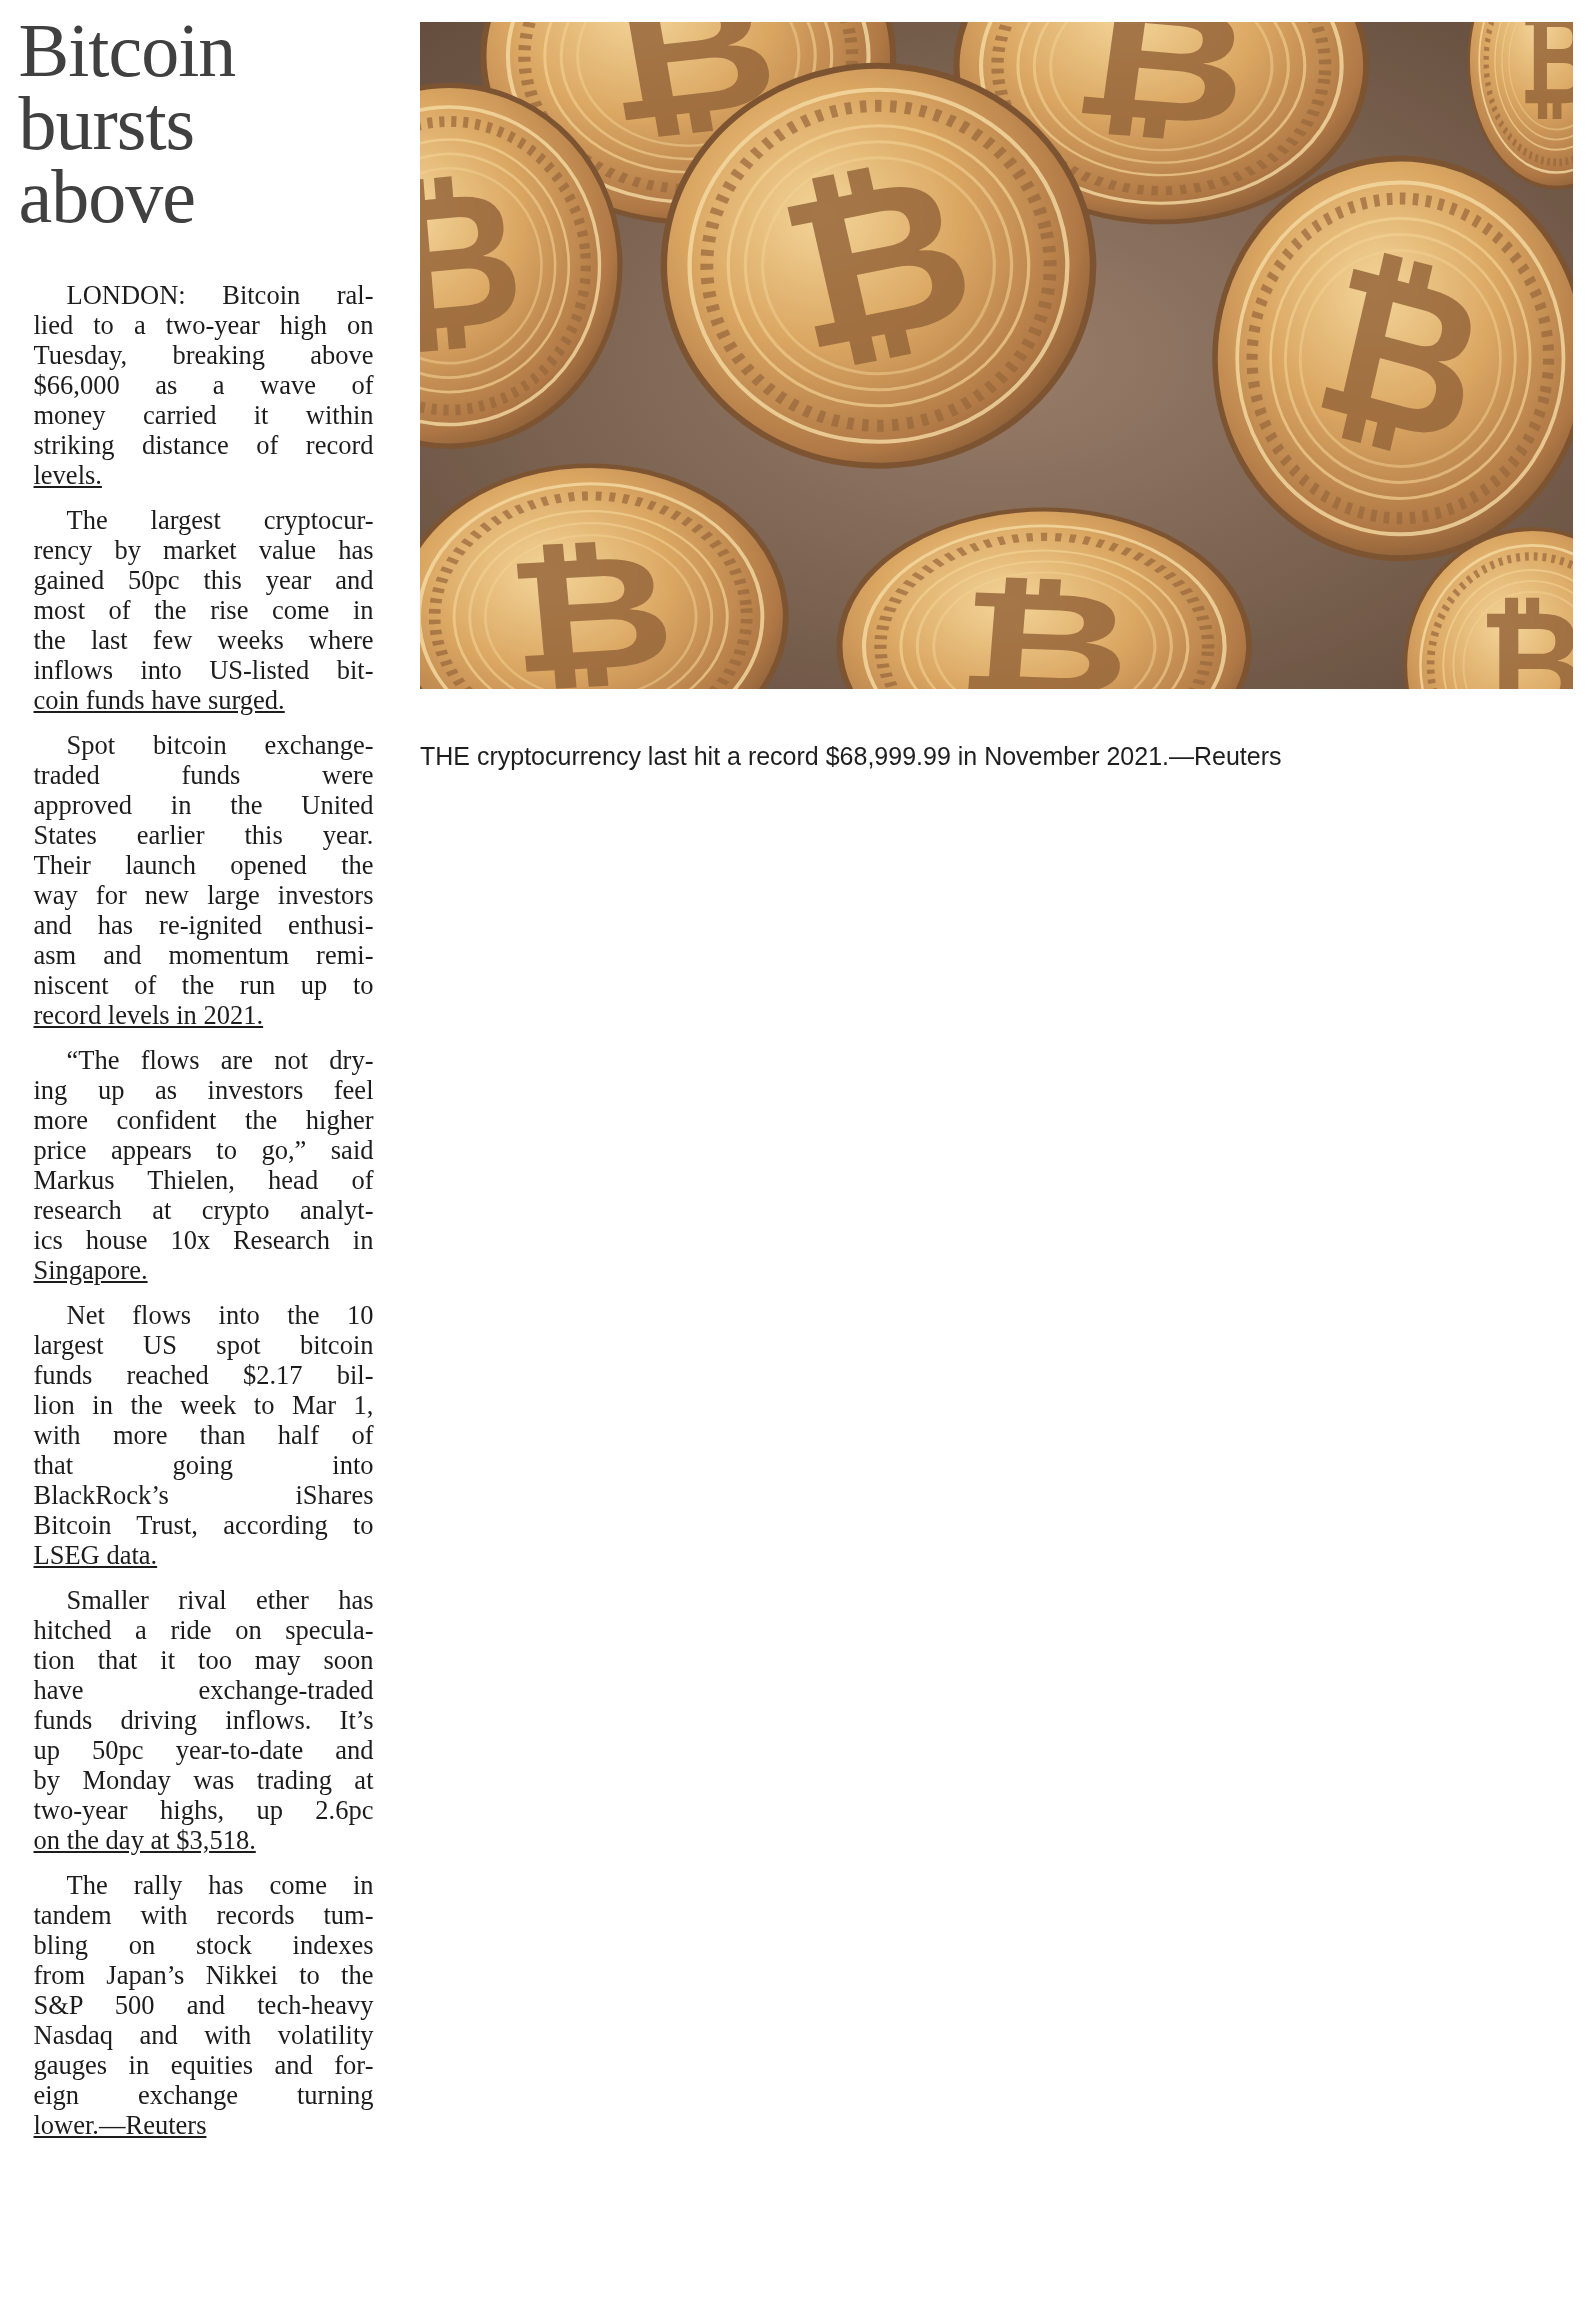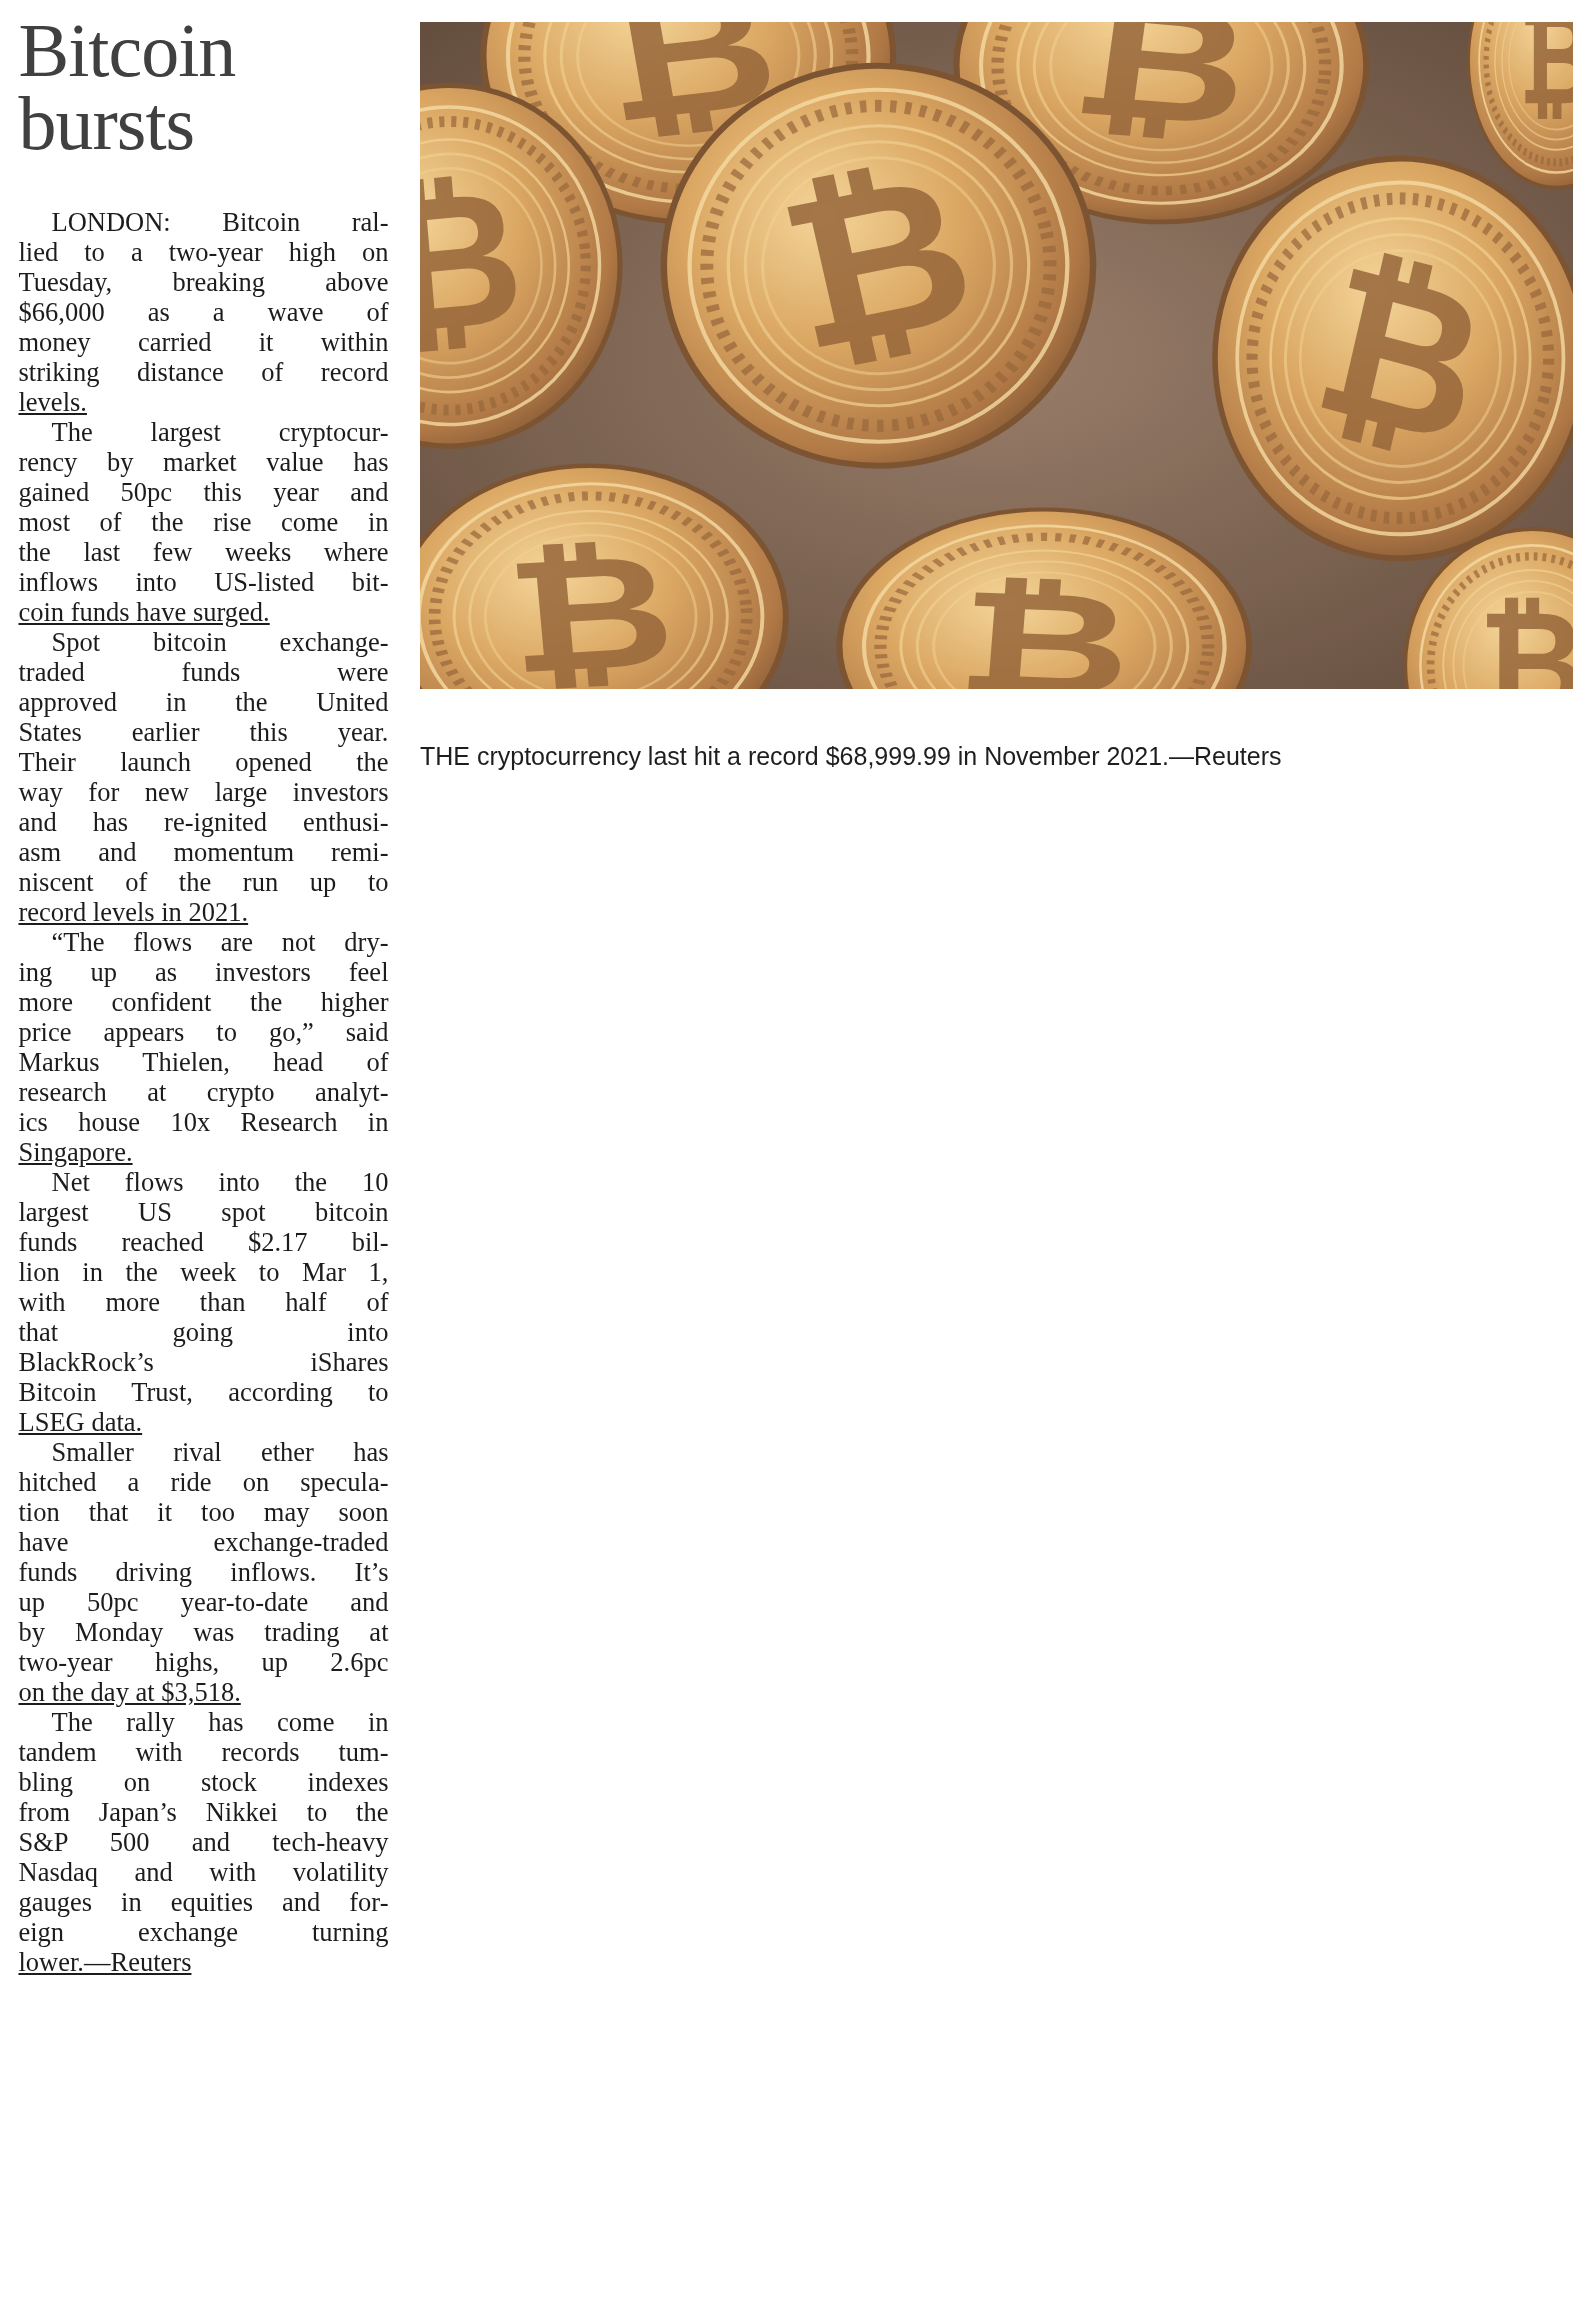--- a/index.html
+++ b/index.html
@@ -8,21 +8,21 @@
     .headline {
       font-family: "Liberation Serif", "DejaVu Serif", serif;
       font-size: 76px; line-height: 73px; font-weight: 400;
       margin: 13.7px 0 0 0; letter-spacing: -1px; color: #404040;
     }
     .body-text {
       margin-top: 47px;
       font-family: "Liberation Serif", "DejaVu Serif", serif;
       font-size: 26.5px; line-height: 30px; color: #1c1c1c;
     }
-    .para { margin: 0; text-align: justify; text-indent: 33px; hyphens: manual; }
+    .para { margin: 15px; text-align: justify; text-indent: 33px; hyphens: manual; }
     .para .line { display: block; text-align: justify; text-align-last: justify; text-indent: 0; white-space: nowrap; }
     .para .line.first { padding-left: 33px; }
     .para .line.last { text-align-last: left; text-decoration: underline; }
     .photo {
       position: absolute; left: 420px; top: 21.5px; width: 1153px; height: 667px;
       overflow: hidden; background: #6b5448;
     }
     .photo svg { display: block; width: 100%; height: 100%; }
     .caption {
       position: absolute; left: 420px; top: 722px;
@@ -30,20 +30,21 @@
       font-size: 25px; line-height: 29px; color: #1e1e1e; white-space: nowrap; margin-top: 20px;
     }
   </style>
 </head>
 <body>
 
 <div class="article-col">
   <h1 class="headline">
     <span style="display:block">Bitcoin</span>
     <span style="display:block">bursts</span>
+    <span style="display:block">above</span>
   </h1>
   <div class="body-text" id="body-text">
       <p class="para" style="text-indent: 0px;">
         <span class="line first">LONDON: Bitcoin ral-</span>
         <span class="line">lied to a two-year high on</span>
         <span class="line">Tuesday, breaking above</span>
         <span class="line">$66,000 as a wave of</span>
         <span class="line">money carried it within</span>
         <span class="line">striking distance of record</span>
         <span class="line last">levels.</span>

